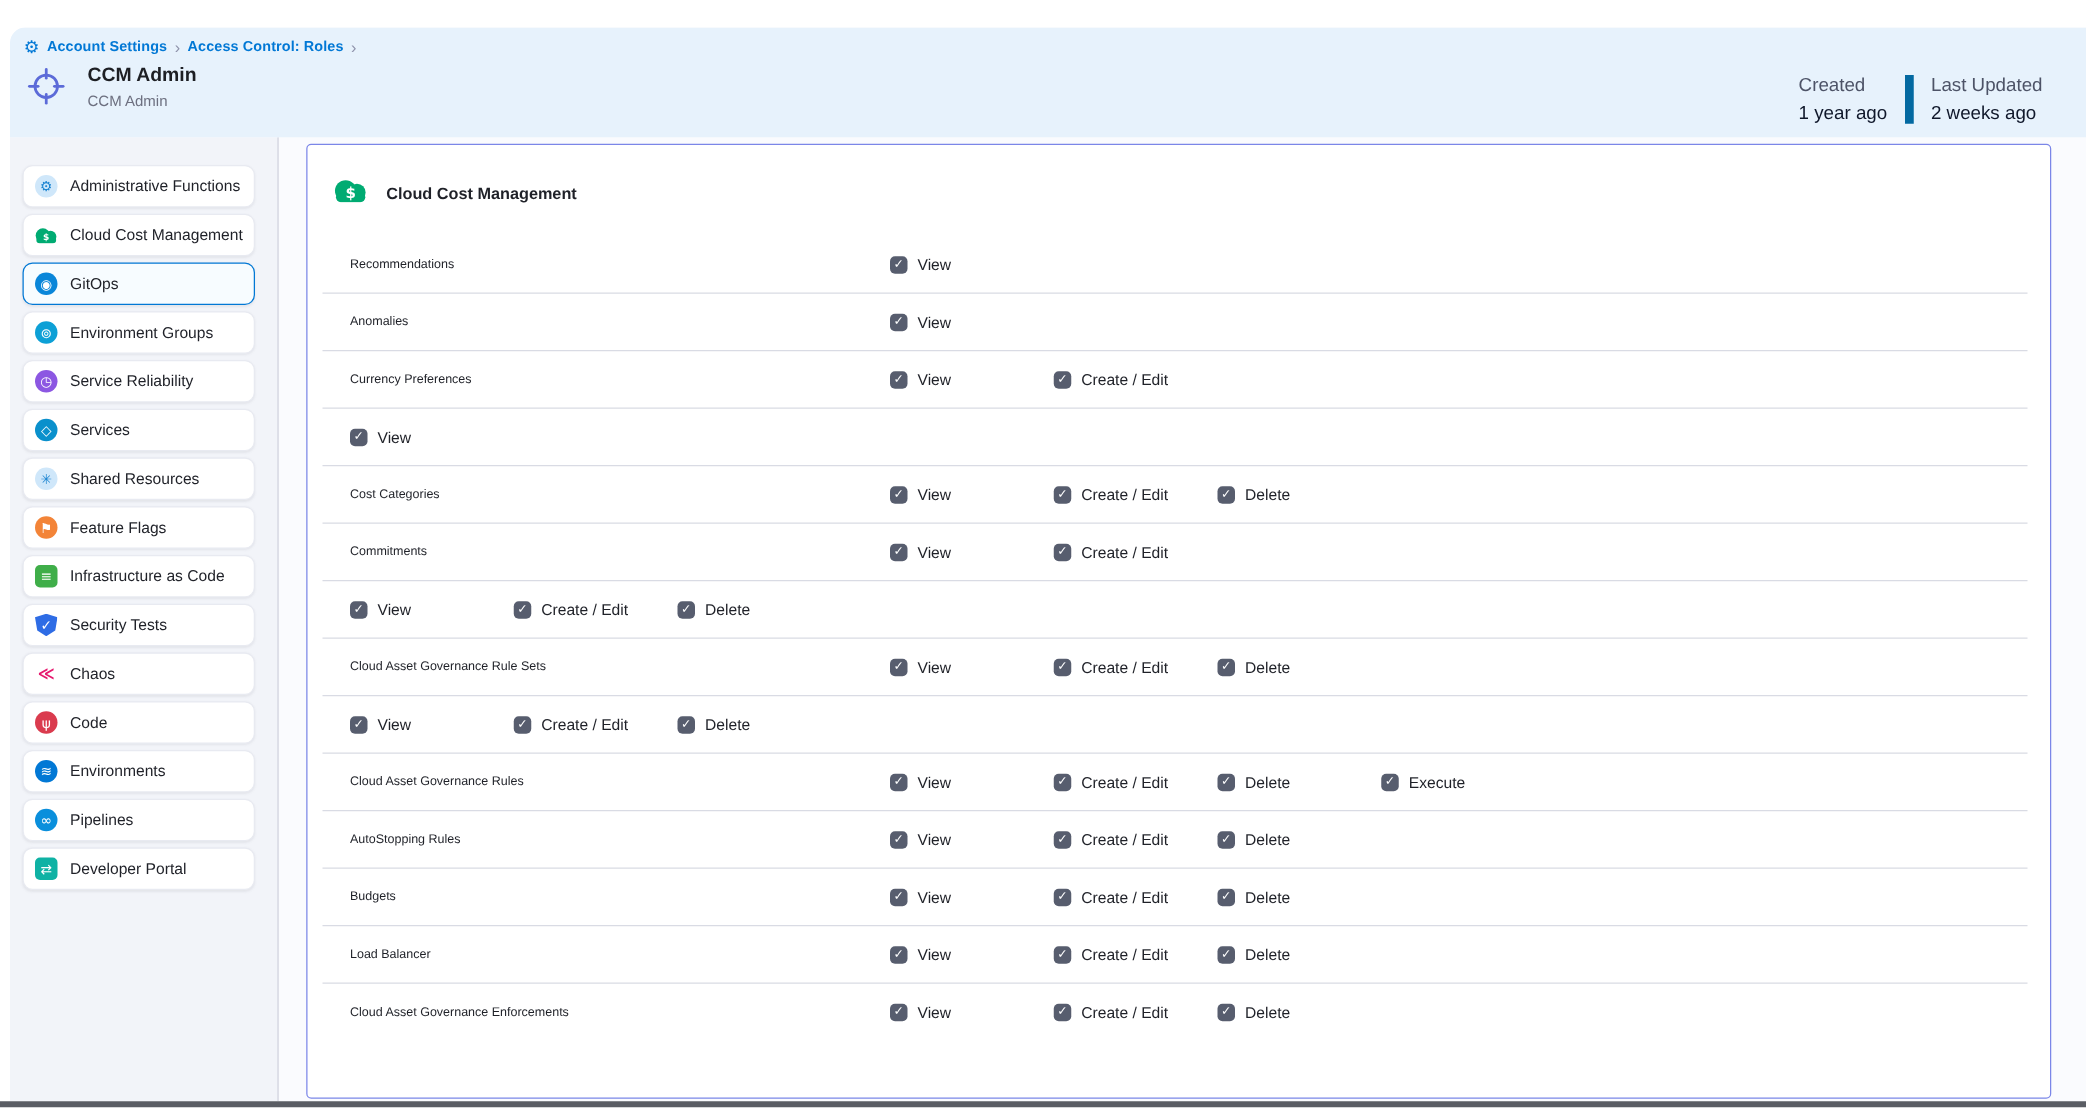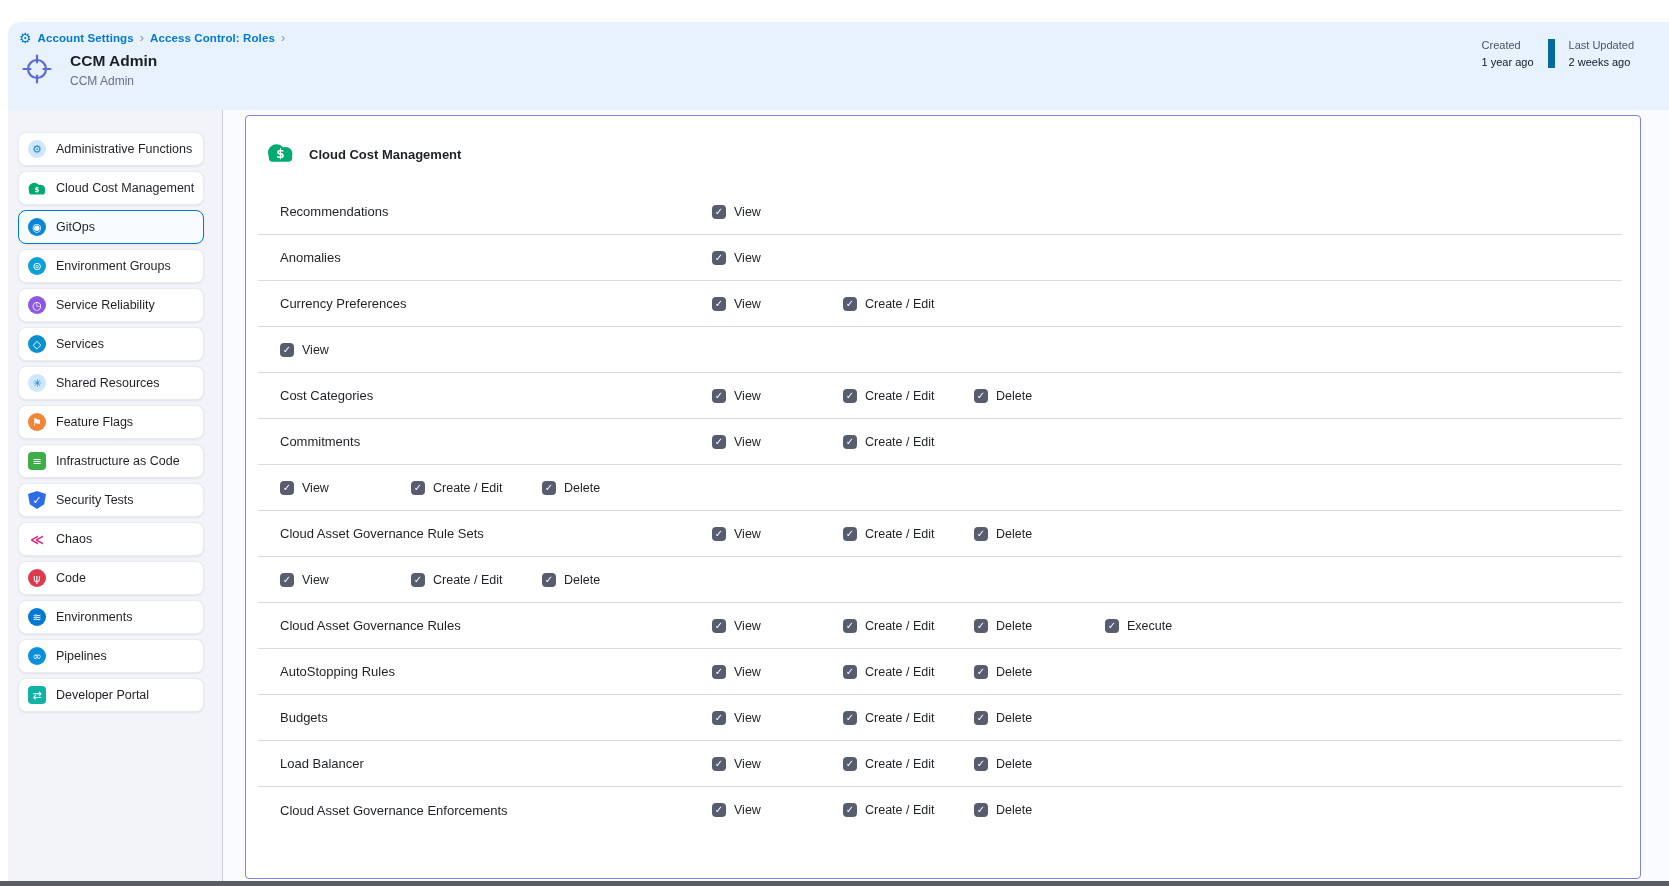--- a/index.html
+++ b/index.html
@@ -18,21 +18,21 @@
   .header{height:88px;background:#e7f2fc;position:relative;border-top-left-radius:12px;}
   .breadcrumb{display:flex;align-items:center;gap:6px;padding:9px 0 0 11px;font-size:11.5px;}
   .bc-gear{color:#0278d5;font-size:14px;line-height:1;font-family:"DejaVu Sans",sans-serif;}
   .bc-link{color:#0278d5;cursor:pointer;font-weight:700;letter-spacing:.1px;}
   .bc-sep{color:#8f93ab;font-size:13px;line-height:1;padding-bottom:1px;}
   .title-row{display:flex;align-items:flex-start;gap:16px;margin:7px 0 0 12px;}
   .target-icon{width:34px;height:34px;flex:0 0 auto;}
   .title-block .title{font-size:15.5px;font-weight:700;color:#1d1f24;}
   .title-block .subtitle{font-size:12px;color:#6d7080;margin-top:4px;}
   .meta{position:absolute;top:17px;right:21px;display:flex;align-items:stretch;}
-  .meta-item{padding:0 14px;font-size:11px;color:#4d5367;}
+  .meta-item{padding:0 14px;font-size:15px;color:#4d5367;margin-top:21px;}
   .meta-item + .meta-item{border-left:7px solid #0369a1;}
   .meta-item .meta-label{margin-bottom:5px;}
   .meta-item .meta-value{color:#0f172a;}
   
   .content{position:absolute;top:88px;left:0;right:0;bottom:0;display:flex;}
   .sidebar{width:215px;flex:0 0 auto;background:#f2f4f9;border-right:1px solid #c9ccd9;padding:22px 0 0 10px;box-sizing:border-box;}
   .side-item{
     width:186px;height:34px;box-sizing:border-box;margin-bottom:5px;
     background:#fff;border:1px solid #e8eaf1;border-radius:8px;
     box-shadow:0 1px 2px rgba(96,97,112,.10);
@@ -56,21 +56,21 @@
   }
   .panel-header{display:flex;align-items:center;gap:15px;padding-left:21px;height:28px;}
   .panel-title{font-size:13px;font-weight:700;color:#1f2128;}
   .rows{margin-top:21px;}
   .perm-row{
     height:46px;display:flex;align-items:center;
     margin:0 18px 0 12px;padding-left:22px;box-sizing:border-box;
     border-bottom:1px solid #d9dbe4;
   }
   .perm-row:last-child{border-bottom:none;}
-  .perm-label{width:432px;flex:0 0 auto;font-size:13px;color:#1f2128;}
+  .perm-label{width:432px;flex:0 0 auto;font-size:10px;color:#1f2128;}
   .perm-cell{width:131px;flex:0 0 auto;display:flex;align-items:center;cursor:pointer;}
   .perm-cell.empty{cursor:default;}
   .cb{
     width:14px;height:14px;flex:0 0 auto;border-radius:4px;background:#575d6e;
     color:#fff;font-size:10px;line-height:1;display:flex;align-items:center;justify-content:center;
     font-family:"DejaVu Sans",sans-serif;
   }
   .cb-label{margin-left:8px;font-size:12.5px;color:#1f2128;}
 </style>
 </head>

